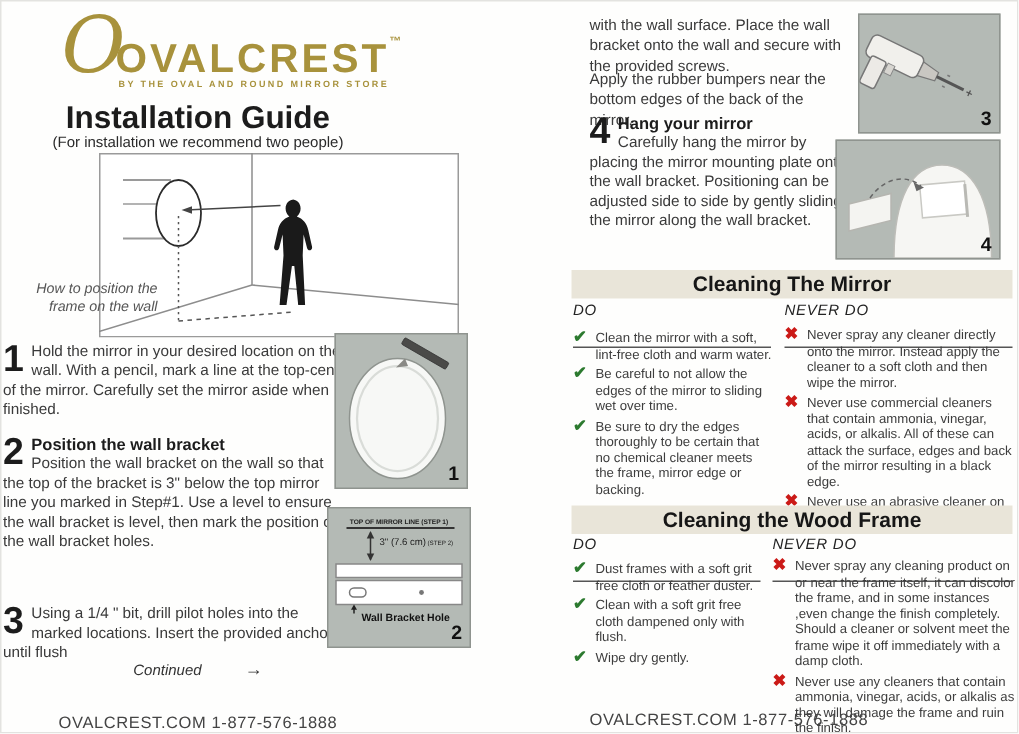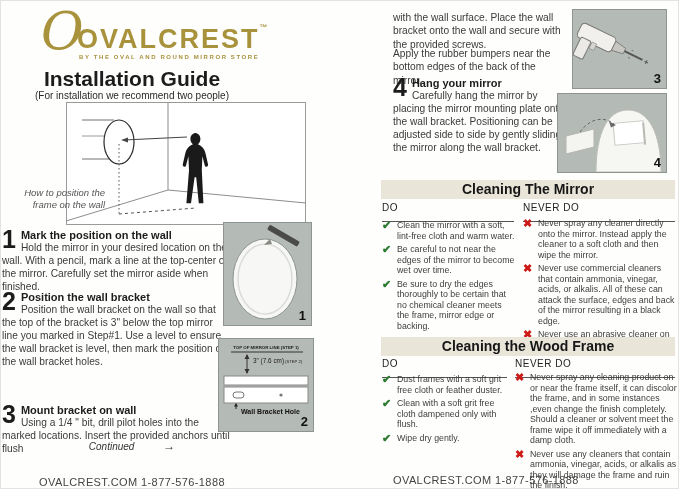--- a/index.html
+++ b/index.html
@@ -60,21 +60,21 @@
 
   .fig3 { left:571px; top:8px; width:95px; height:80px; }
   .fig4 { left:556px; top:92px; width:110px; height:80px; }
 
   .section-bar { position:absolute; left:2px; width:294px; height:19px; background:#e9e5d9;
                  text-align:center; font-size:14px; font-weight:700; color:#161616; line-height:19px; }
   .bar-mirror { top:179px; }
   .bar-frame { top:336px; }
 
   .col-head { position:absolute; font-size:10px; font-weight:400; color:#222;
-              border-bottom:1px solid #555; padding-bottom:8px; letter-spacing:0.5px; }
+              border-bottom:1px solid #555; padding-bottom:18px; letter-spacing:0.5px;font-style:italic; }
   .mirror-do-head { left:3px; top:201px; width:132px; }
   .mirror-never-head { left:144px; top:201px; width:152px; }
   .frame-do-head { left:3px; top:357px; width:125px; }
   .frame-never-head { left:136px; top:357px; width:160px; }
 
   .items { position:absolute; list-style:none; }
   .mirror-do-items { left:3px; top:219px; width:134px; }
   .mirror-never-items { left:144px; top:217px; width:154px; }
   .frame-do-items { left:3px; top:373px; width:128px; }
   .frame-never-items { left:136px; top:371px; width:162px; }
@@ -133,33 +133,31 @@
             l2.3,9 c0.7,2.6 3.9,1.6 3.3,-1 l-2.5,-11 c-1,-4.5 -3.6,-7.5 -7.6,-9
             c1.5,-1.1 2.5,-3.1 2.5,-5.3 c0,-3.5 -2.4,-6 -5.6,-6 z"></path>
         </g>
       </svg>
     </div>
 
     <div class="diagram-caption">How to position the frame on the wall</div>
 
     <div class="step" style="top:227px">
       <span class="step-num">1</span>
-      <span class="step-title">Mark the position on the wall</span>
       <div class="step-body">Hold the mirror in your desired location on the wall. With a pencil, mark a line at the top-center of the mirror. Carefully set the mirror aside when finished.</div>
     </div>
 
     <div class="step" style="top:289px">
       <span class="step-num">2</span>
       <span class="step-title">Position the wall bracket</span>
       <div class="step-body" style="width:229px">Position the wall bracket on the wall so that the top of the bracket is 3" below the top mirror line you marked in Step#1. Use a level to ensure the wall bracket is level, then mark the position of the wall bracket holes.</div>
     </div>
 
     <div class="step" style="top:402px; width:210px">
       <span class="step-num">3</span>
-      <span class="step-title">Mount bracket on wall</span>
       <div class="step-body" style="width:233px">Using a 1/4 " bit, drill pilot holes into the marked locations. Insert the provided anchors until flush</div>
     </div>
 
     <div class="figure-box fig1">
       <svg width="87" height="102" viewBox="0 0 87 102">
         <ellipse cx="41" cy="56" rx="32" ry="40" fill="#f7f8f6" stroke="#8f948f" stroke-width="1"></ellipse>
         <ellipse cx="41" cy="56" rx="27" ry="35" fill="none" stroke="#d9dcd8" stroke-width="1.5"></ellipse>
         <g>
           <rect x="46" y="2" width="34" height="5" rx="1" transform="rotate(30 46 2)" fill="#4a4a48" stroke="#333" stroke-width="0.5"></rect>
           <polygon points="46,16 40,22 48,21" fill="#8a8a86"></polygon>
@@ -211,21 +209,21 @@
     <div class="col-head mirror-do-head">DO</div>
     <div class="col-head mirror-never-head">NEVER DO</div>
 
     <ul class="items mirror-do-items">
       <li>
         <span class="li-icon check">✔</span>
         <span class="li-text">Clean the mirror with a soft, lint-free cloth and warm water.</span>
         </li>
       <li>
         <span class="li-icon check">✔</span>
-        <span class="li-text">Be careful to not near the edges of the mirror to become wet over time.</span>
+        <span class="li-text">Be careful to not allow the edges of the mirror to sliding wet over time.</span>
         </li>
       <li>
         <span class="li-icon check">✔</span>
         <span class="li-text">Be sure to dry the edges thoroughly to be certain that no chemical cleaner meets the frame, mirror edge or backing.</span>
         </li>
     </ul>
 
     <ul class="items mirror-never-items">
       <li>
         <span class="li-icon cross">✖</span>

